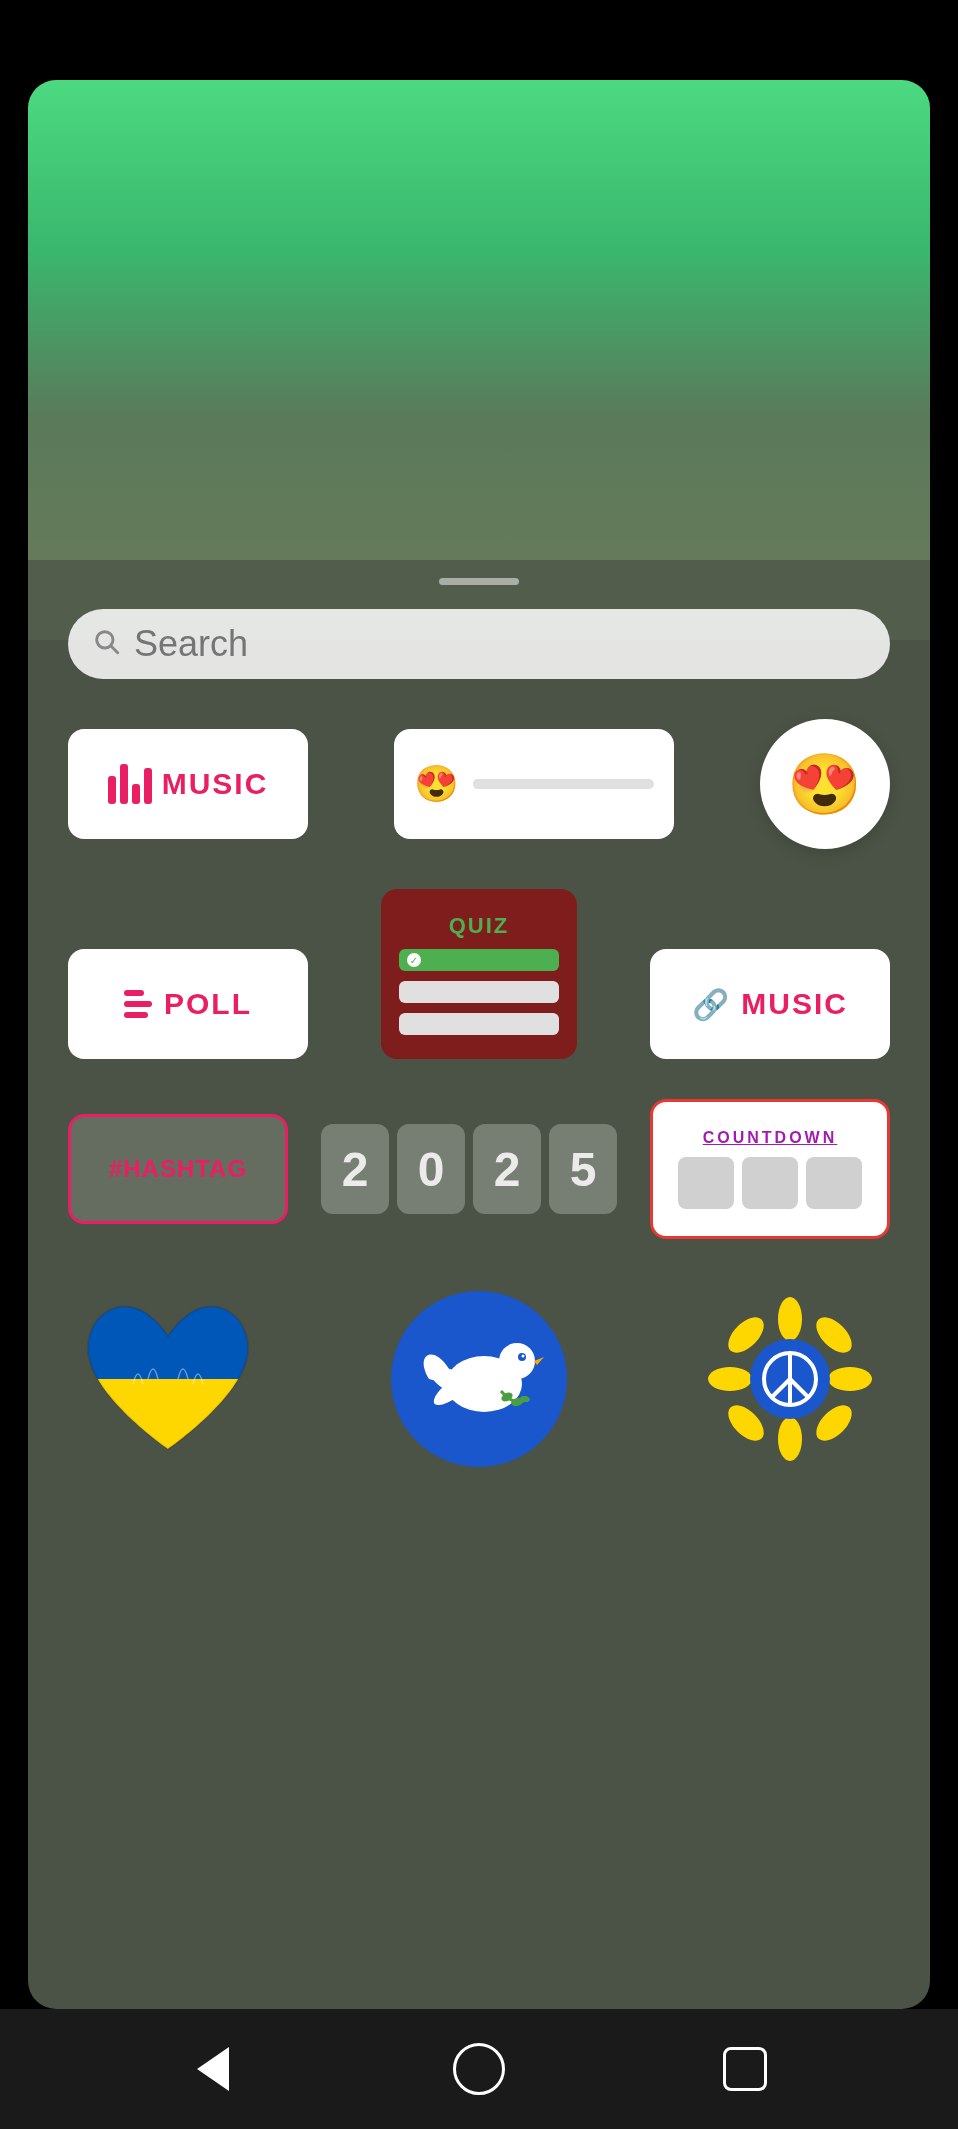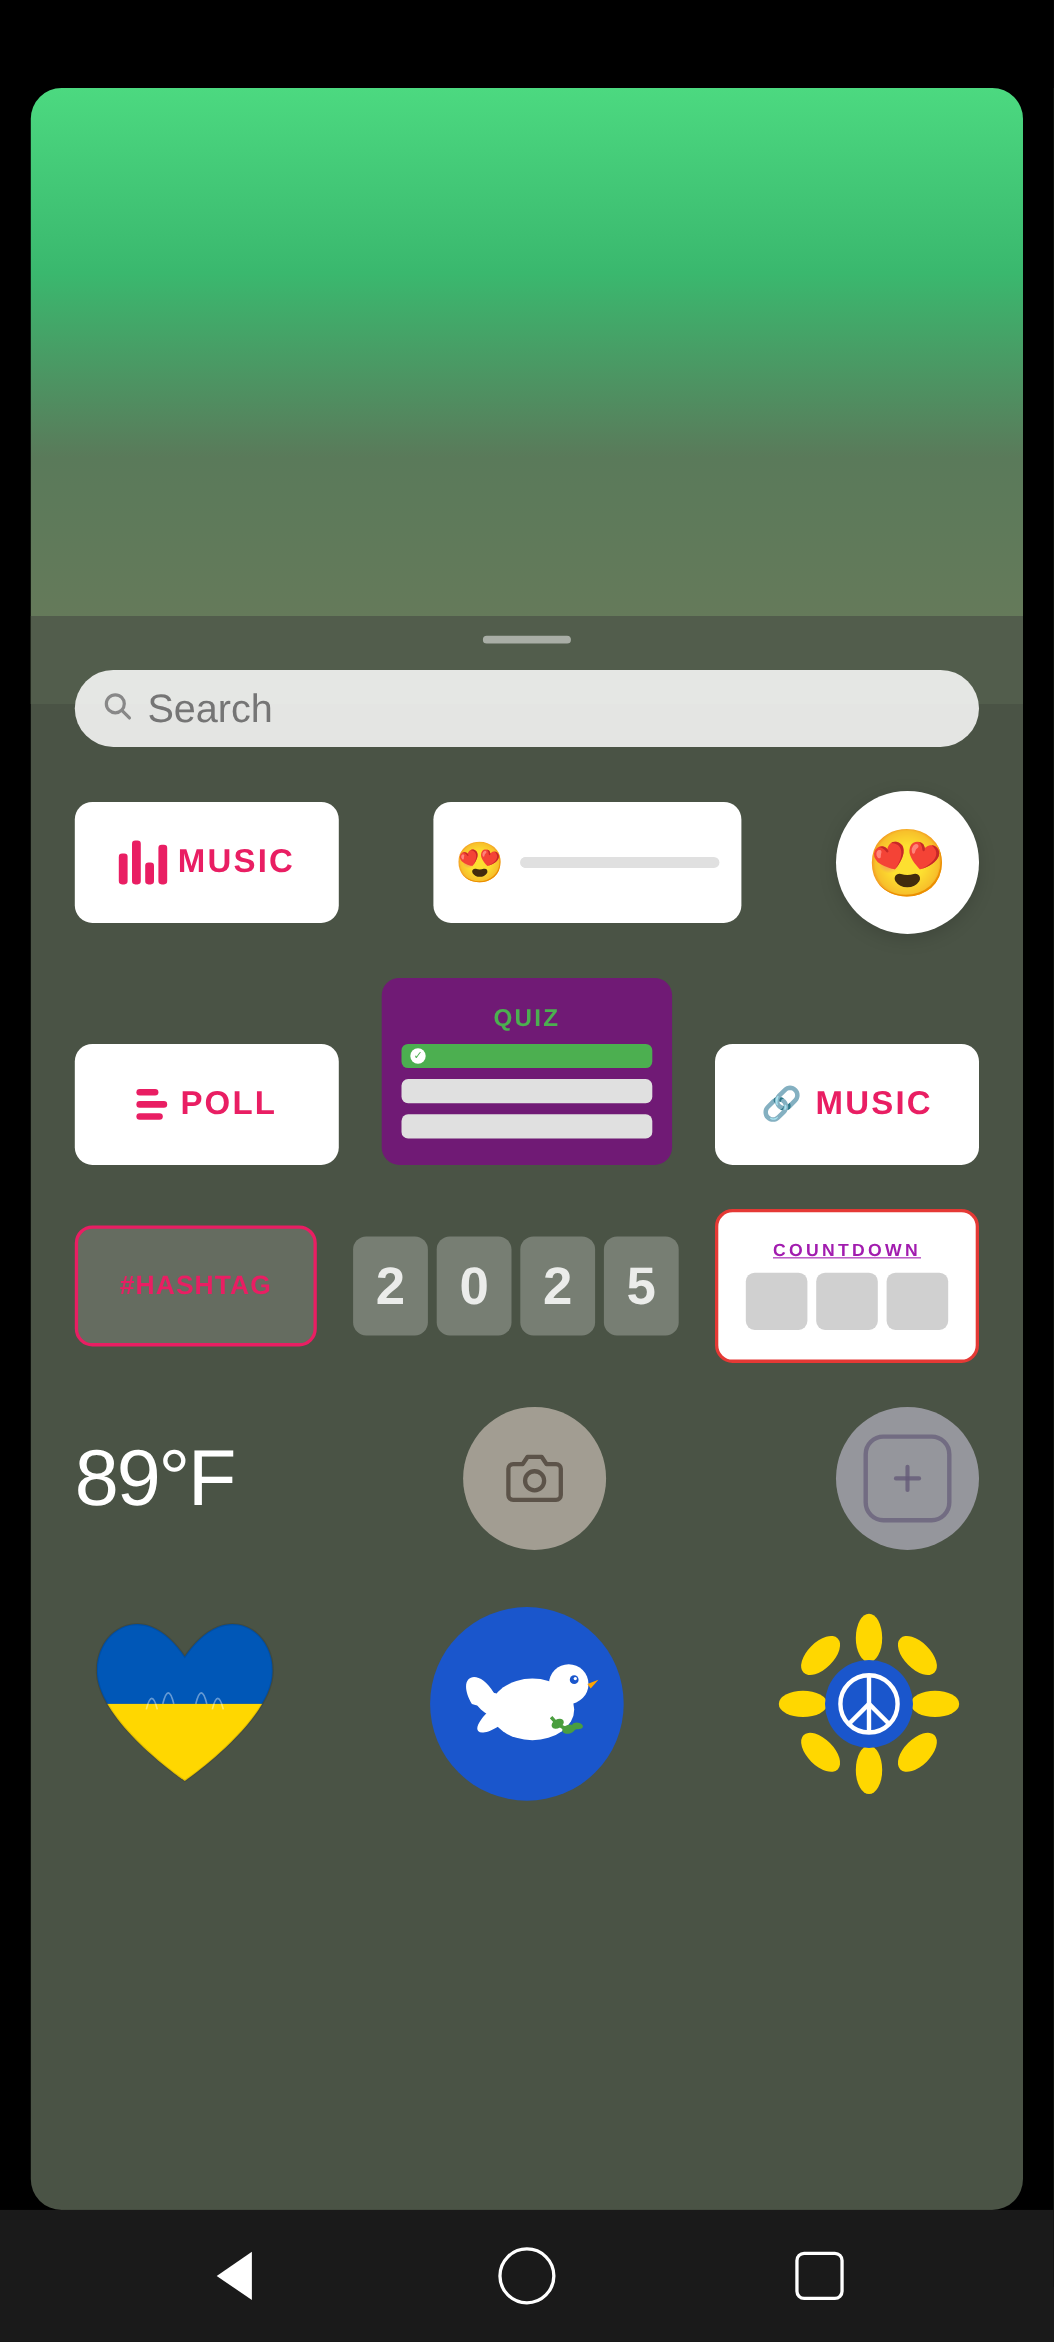--- a/index.html
+++ b/index.html
@@ -185,22 +185,22 @@
     .poll-line:last-child { width: 24px; }
     .sticker-poll-label {
       font-size: 30px;
       font-weight: 800;
       color: #e91e63;
       letter-spacing: 2px;
     }
 
     
     .sticker-quiz {
-      background: #701a75;
-      width: 264px;
+      background: #7f1d1d;
+      width: 196px;
       height: 170px;
       border-radius: 16px;
       display: flex;
       flex-direction: column;
       align-items: center;
       justify-content: center;
       padding: 1px 18px;
       gap: 10px;
     }
     .quiz-label {
@@ -510,40 +510,20 @@
     <div class="sticker-countdown">
       <span class="countdown-label">COUNTDOWN</span>
       <div class="countdown-boxes">
         <div class="countdown-box"></div>
         <div class="countdown-box"></div>
         <div class="countdown-box"></div>
       </div>
     </div>
   </div>
 
-  <div class="sticker-row" style="align-items:center; margin-top: 10px;">
-
-    <div class="sticker-temp">89°F</div>
-
-    <div class="sticker-camera">
-      <svg width="52" height="52" viewBox="0 0 24 24" fill="none" stroke="rgba(80,70,60,0.85)" stroke-width="1.8" stroke-linecap="round" stroke-linejoin="round">
-        <path d="M23 19a2 2 0 0 1-2 2H3a2 2 0 0 1-2-2V8a2 2 0 0 1 2-2h4l2-3h6l2 3h4a2 2 0 0 1 2 2z"></path>
-        <circle cx="12" cy="13" r="4"></circle>
-      </svg>
-    </div>
-
-    <div class="sticker-add">
-      <div class="add-inner">
-        <svg width="36" height="36" viewBox="0 0 24 24" fill="none" stroke="rgba(100,90,120,0.8)" stroke-width="2.5" stroke-linecap="round">
-          <line x1="12" y1="5" x2="12" y2="19"></line>
-          <line x1="5" y1="12" x2="19" y2="12"></line>
-        </svg>
-      </div>
-    </div>
-  </div>
 
   <div class="ukraine-row">
 
     <div style="width:200px;height:200px;display:flex;align-items:center;justify-content:center;">
       <svg width="180" height="170" viewBox="0 0 180 170">
 
         <defs>
           <clipPath id="heartClip">
             <path d="M90 155 C90 155 10 100 10 55 C10 25 35 5 60 15 C72 20 82 30 90 42 C98 30 108 20 120 15 C145 5 170 25 170 55 C170 100 90 155 90 155Z"></path>
           </clipPath>

